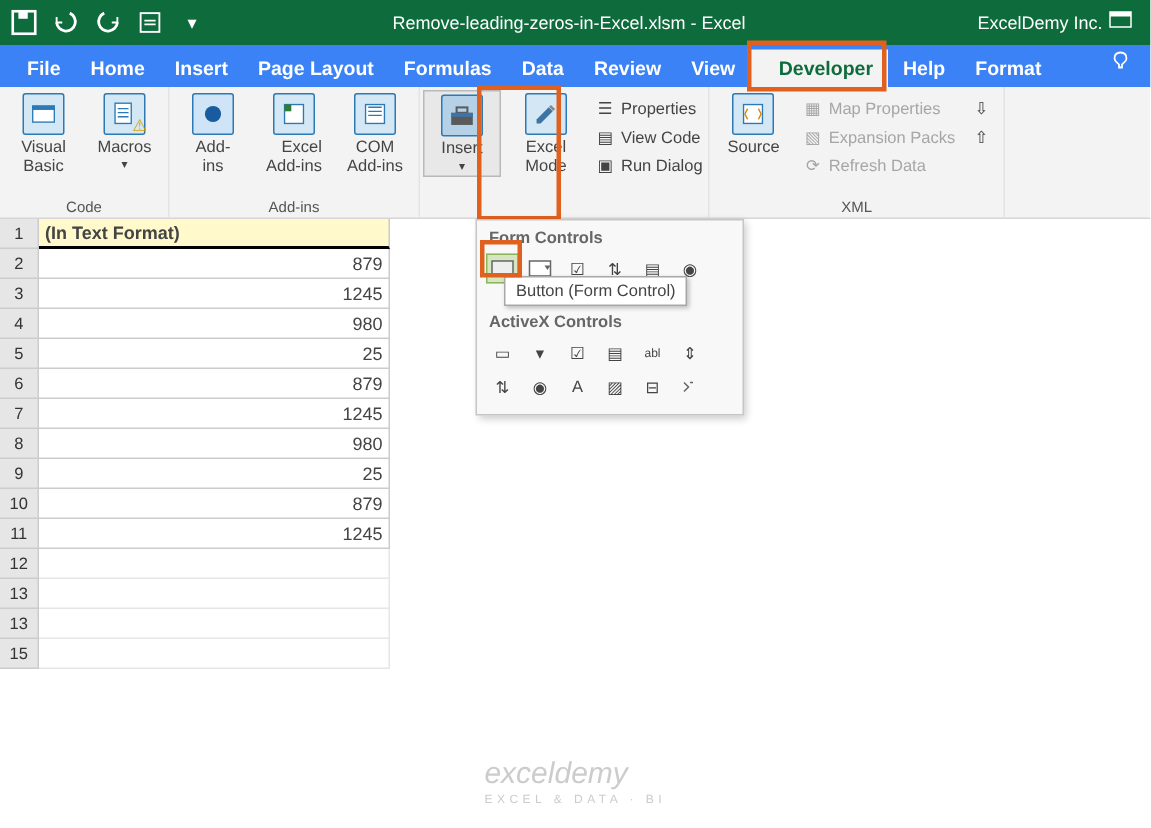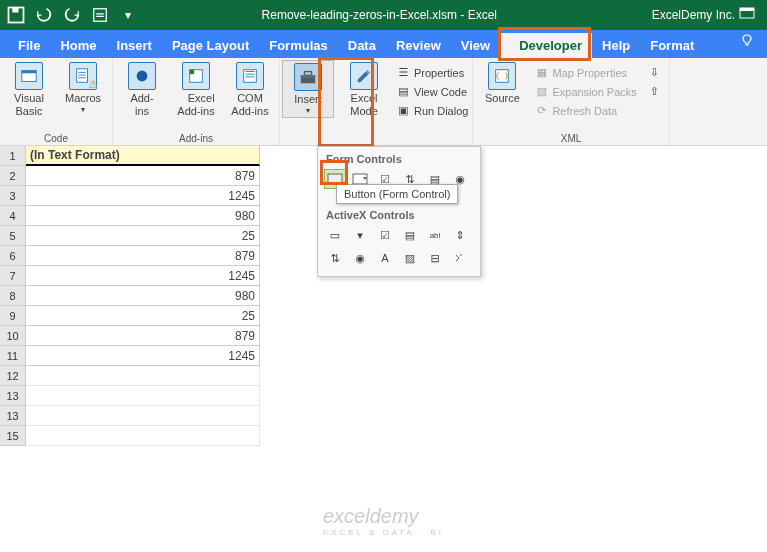--- a/index.html
+++ b/index.html
@@ -27,21 +27,21 @@
 .group-row { display: flex; gap: 6px; align-items: flex-start; }
 .big-btn { display: flex; flex-direction: column; align-items: center; justify-content: center; font-size: 11px; line-height: 1.15; cursor: pointer; padding: 2px; width: 48px; }
 .big-btn .ico { width: 28px; height: 28px; background: #d3e7f5; border: 1px solid #2b7ab5; border-radius: 2px; margin-bottom: 2px; display: flex; align-items: center; justify-content: center; }
 .big-btn .ico svg { width: 18px; height: 18px; }
 .group-label { font-size: 10px; color: #555; padding-top: 1px; }
 .small-btn-row { font-size: 11px; display: flex; align-items: center; gap: 3px; cursor: pointer; padding: 1px 2px; }
 .small-btn-row .sico { width: 15px; height: 15px; display: inline-flex; align-items: center; justify-content: center; }
 .stack { display: flex; flex-direction: column; gap: 2px; padding-top: 4px; }
 
 
-.insert-drop { position: absolute; top: 146px; left: 317px; width: 164px; background: #f8f8f8; border: 1px solid #c6c6c6; box-shadow: 2px 2px 5px rgba(0,0,0,0.2); z-index: 5; padding: 4px 6px 8px; }
+.insert-drop { position: absolute; top: 146px; left: 317px; width: 179px; background: #f8f8f8; border: 1px solid #c6c6c6; box-shadow: 2px 2px 5px rgba(0,0,0,0.2); z-index: 5; padding: 4px 6px 8px; }
 .insert-drop .sec-title { font-size: 11px; font-weight: bold; color: #666; padding: 2px 2px 4px; }
 .ctrl-grid { display: grid; grid-template-columns: repeat(6, 22px); gap: 3px; }
 .ctrl-cell { width: 22px; height: 20px; border: 1px solid transparent; display: flex; align-items: center; justify-content: center; cursor: pointer; font-size: 11px; }
 .ctrl-cell.sel { background: #d5e6c1; border: 1px solid #8bb659; }
 .activex-row2 { display: flex; gap: 3px; margin-top: 3px; }
 
 
 .tooltip { position: absolute; top: 184px; left: 336px; background: #fff; border: 1px solid #a8a8a8; padding: 3px 7px; font-size: 11px; box-shadow: 1px 1px 3px rgba(0,0,0,0.25); z-index: 6; }
 
 

